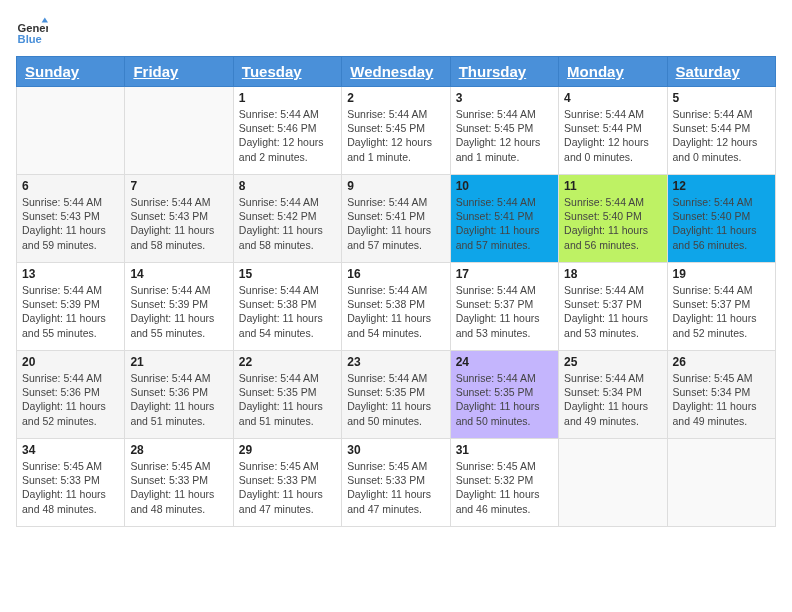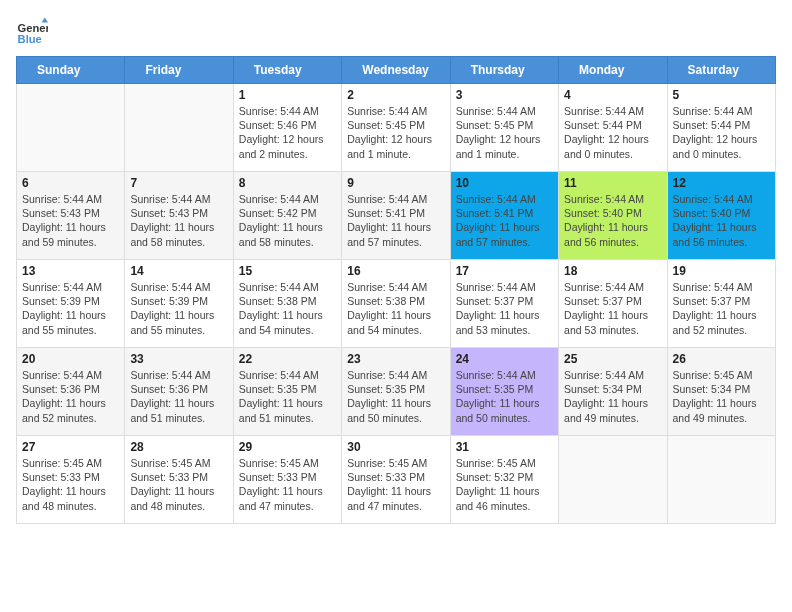--- a/index.html
+++ b/index.html
@@ -38,25 +38,26 @@
       color: #555;
     }
     .calendar {
       width: 100%;
       border-collapse: collapse;
       font-size: 11px;
     }
     .calendar th {
       background: #4a90d9;
       color: #fff;
-      padding: 6px 20px;
+      padding: 6px 8px;
       text-align: left;
-      font-size: 12px;
+      font-size: 15px;
       font-weight: bold;
       border: 1px solid #3a80c9;
+      text-decoration: underline;
     }
     .calendar td {
       border: 1px solid #ddd;
       vertical-align: top;
       padding: 4px 5px;
       width: calc(100% / 7);
       height: 88px;
       background: #fff;
     }
     .calendar tr:nth-child(even) td {
@@ -250,21 +251,21 @@
       </tr>
       <tr>
         <td style="background: rgb(245, 245, 245);">
           <div class="day-number">20</div>
           <div class="day-info" style="white-space: pre-line;">Sunrise: 5:44 AM
 Sunset: 5:36 PM
 Daylight: 11 hours
 and 52 minutes.</div>
         </td>
         <td style="background: rgb(245, 245, 245);">
-          <div class="day-number">33</div>
+          <div class="day-number">21</div>
           <div class="day-info" style="white-space: pre-line;">Sunrise: 5:44 AM
 Sunset: 5:36 PM
 Daylight: 11 hours
 and 51 minutes.</div>
         </td>
         <td style="background: rgb(245, 245, 245); margin-left: 44px;">
           <div class="day-number">22</div>
           <div class="day-info" style="white-space: pre-line;">Sunrise: 5:44 AM
 Sunset: 5:35 PM
 Daylight: 11 hours
@@ -294,21 +295,21 @@
         <td style="background: rgb(245, 245, 245);">
           <div class="day-number">26</div>
           <div class="day-info" style="white-space: pre-line;">Sunrise: 5:45 AM
 Sunset: 5:34 PM
 Daylight: 11 hours
 and 49 minutes.</div>
         </td>
       </tr>
       <tr>
         <td>
-          <div class="day-number">27</div>
+          <div class="day-number">34</div>
           <div class="day-info" style="white-space: pre-line;">Sunrise: 5:45 AM
 Sunset: 5:33 PM
 Daylight: 11 hours
 and 48 minutes.</div>
         </td>
         <td>
           <div class="day-number">28</div>
           <div class="day-info" style="white-space: pre-line;">Sunrise: 5:45 AM
 Sunset: 5:33 PM
 Daylight: 11 hours

